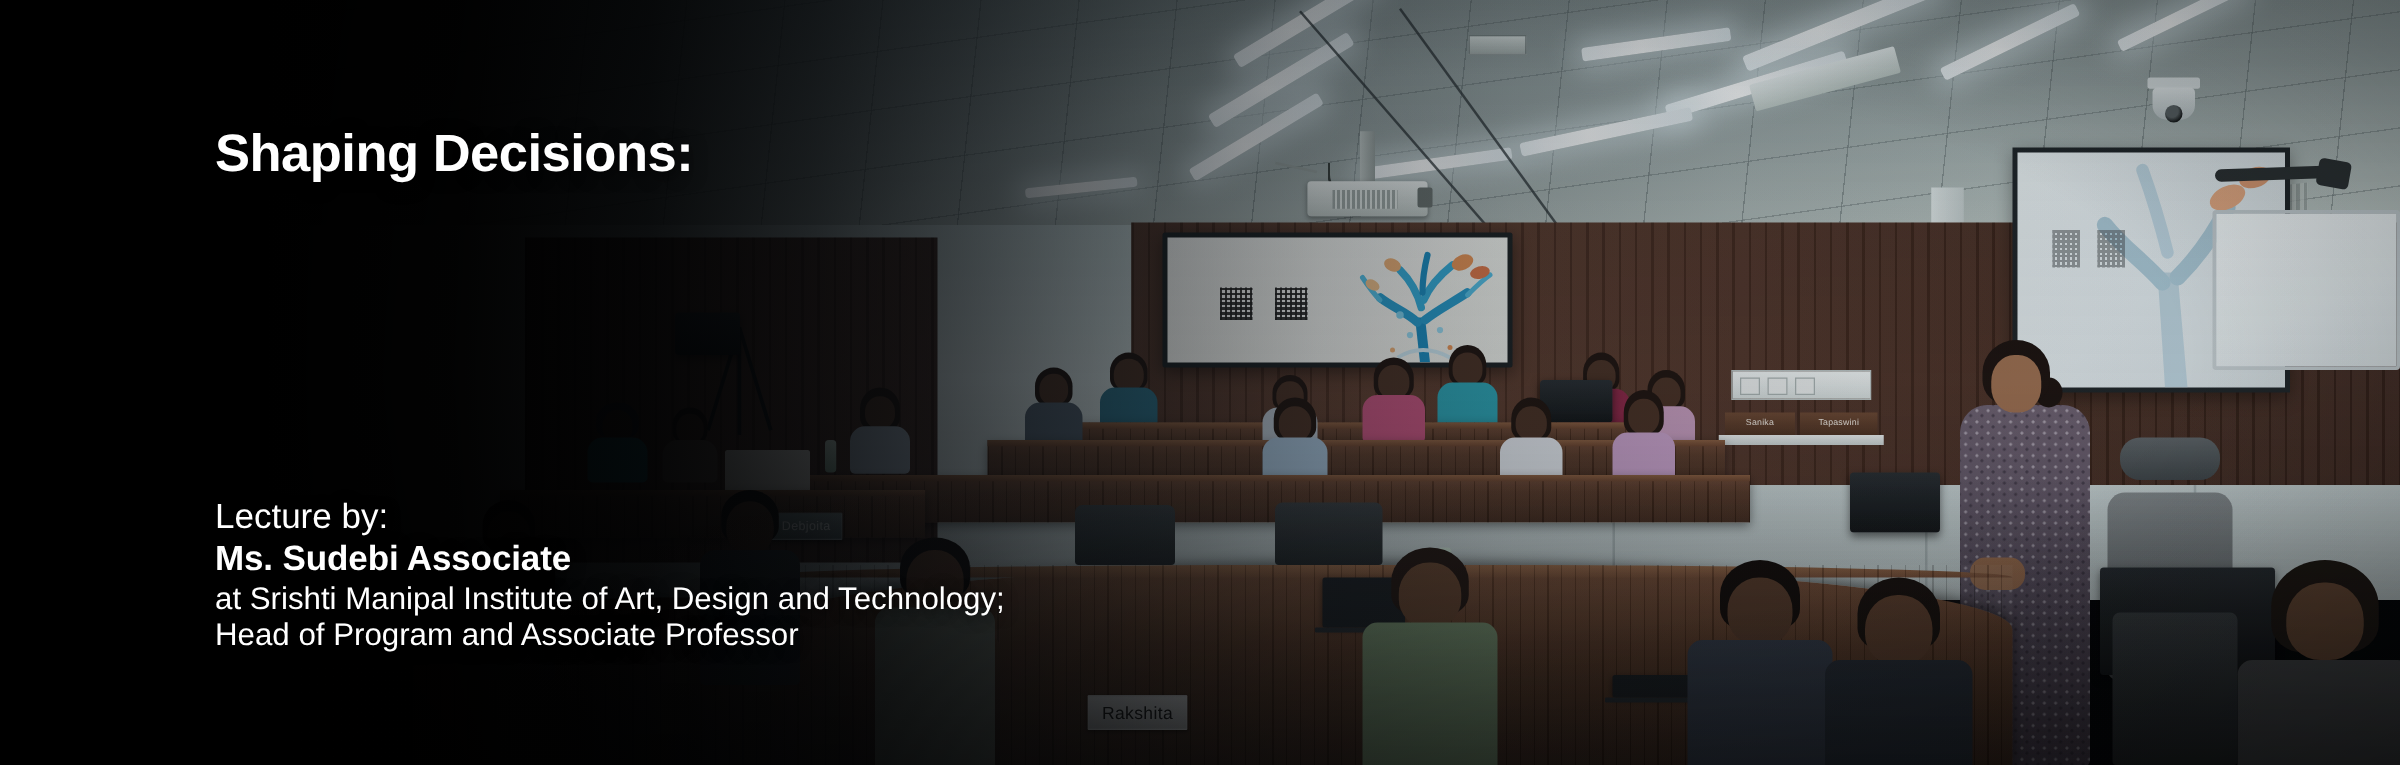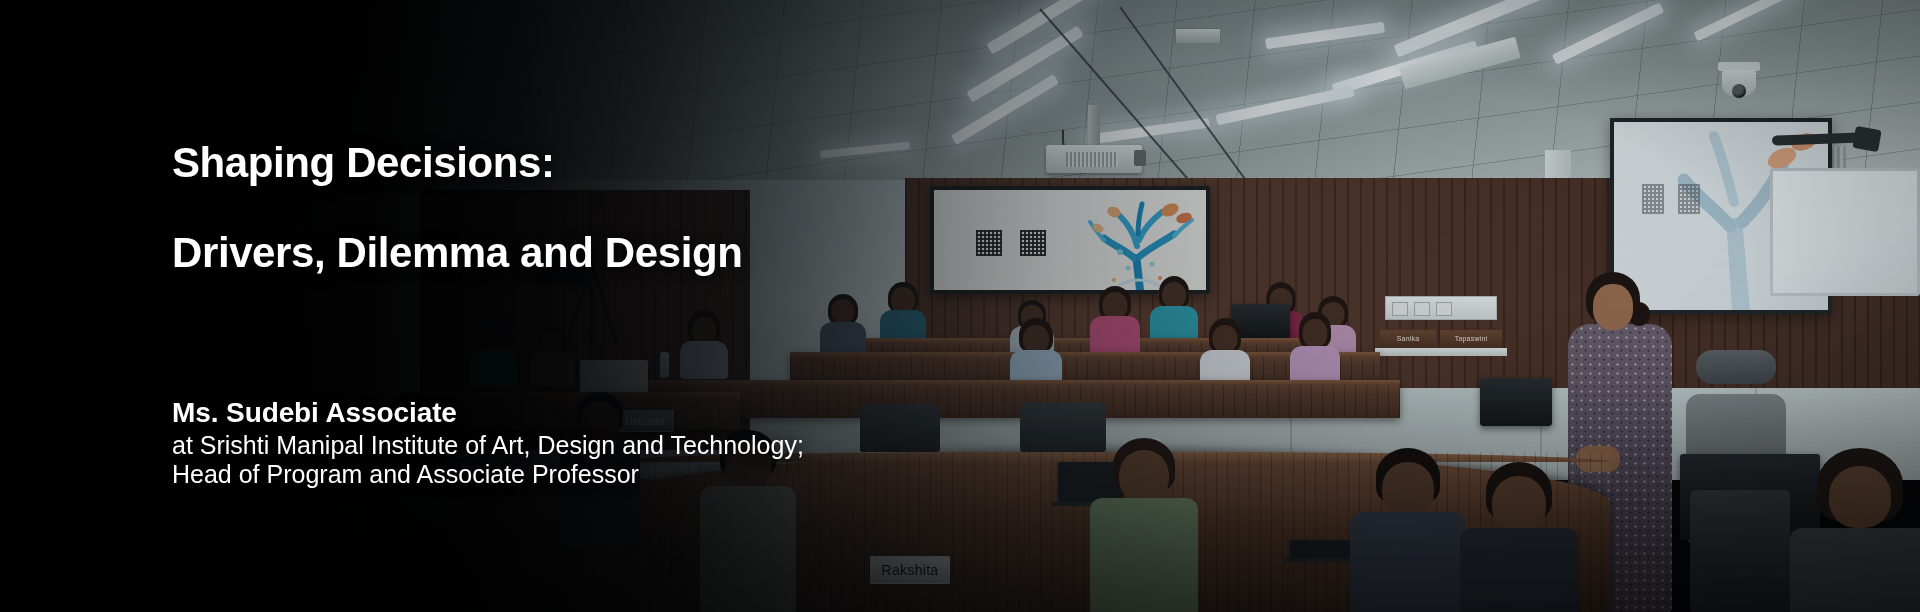--- a/index.html
+++ b/index.html
@@ -379,21 +379,21 @@
   .text-layer{ position:absolute; inset:0; }
 
   .title{
     position:absolute; left:172px; top:98px;
     color:#ffffff;
     font-family:"Liberation Sans", sans-serif;
     font-weight:bold; font-size:42px; line-height:1.20;
     letter-spacing:-0.4px;
     text-shadow:0 2px 14px rgba(0,0,0,.85);
   }
-  .title .tl{ display:block; white-space:nowrap;margin-top:40px; }
+  .title .tl{ display:block; white-space:nowrap; }
 
   .credits{
     position:absolute; left:172px; top:396px;
     color:#ffffff;
     font-family:"Liberation Sans", sans-serif;
     text-shadow:0 2px 12px rgba(0,0,0,.9);
   }
   .cr-lecture{
     display:block; font-size:28px; line-height:1.22; font-weight:normal;
     white-space:nowrap;
@@ -678,23 +678,23 @@
     <div class="vignette"></div>
   </div>
 
   <div class="dark-overlay"></div>
   <div class="bottom-shade"></div>
 
   <div class="text-layer">
 
     <div class="title">
       <span class="tl">Shaping Decisions:</span>
-      <span class="tl">Drivers, Dilemma and Design</span>
     </div>
 
     <div class="credits">
+      <span class="cr-lecture">Lecture by:</span>
       <span class="cr-name">Ms. Sudebi Associate</span>
       <span class="cr-line">at Srishti Manipal Institute of Art, Design and Technology;</span>
       <span class="cr-line">Head of Program and Associate Professor</span>
     </div>
 
   </div>
 </div>
 
 </body></html>

